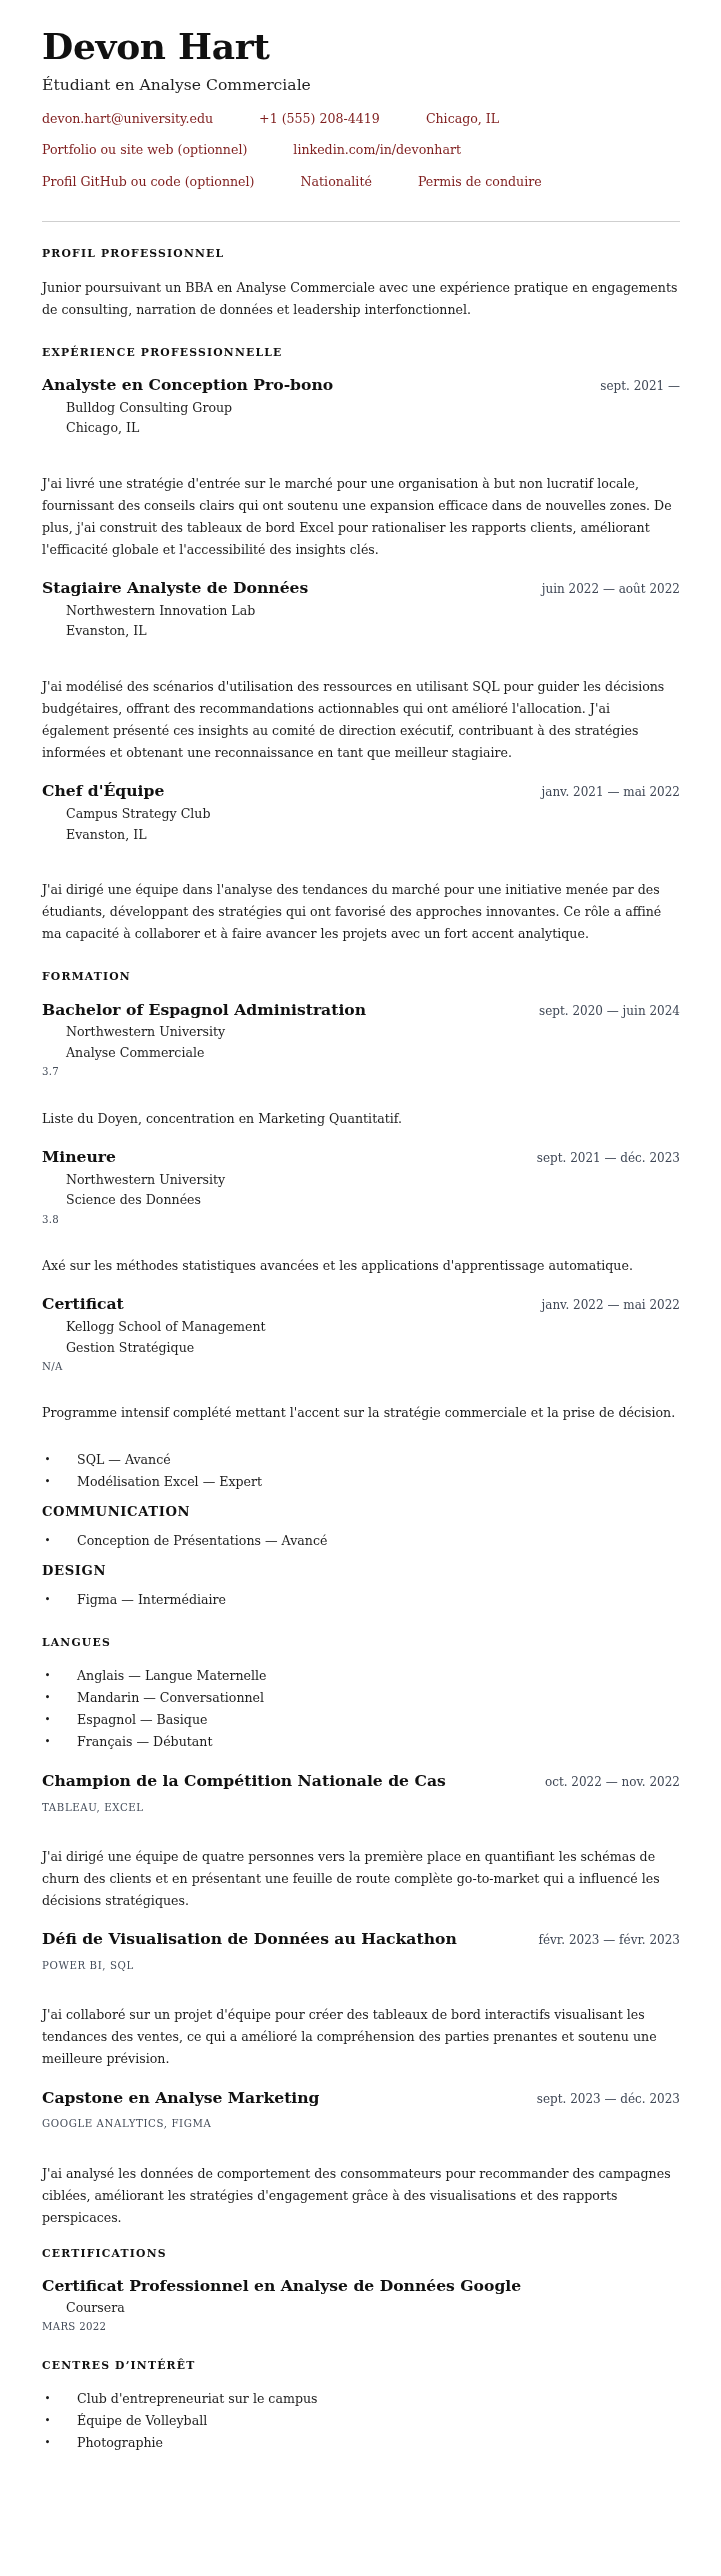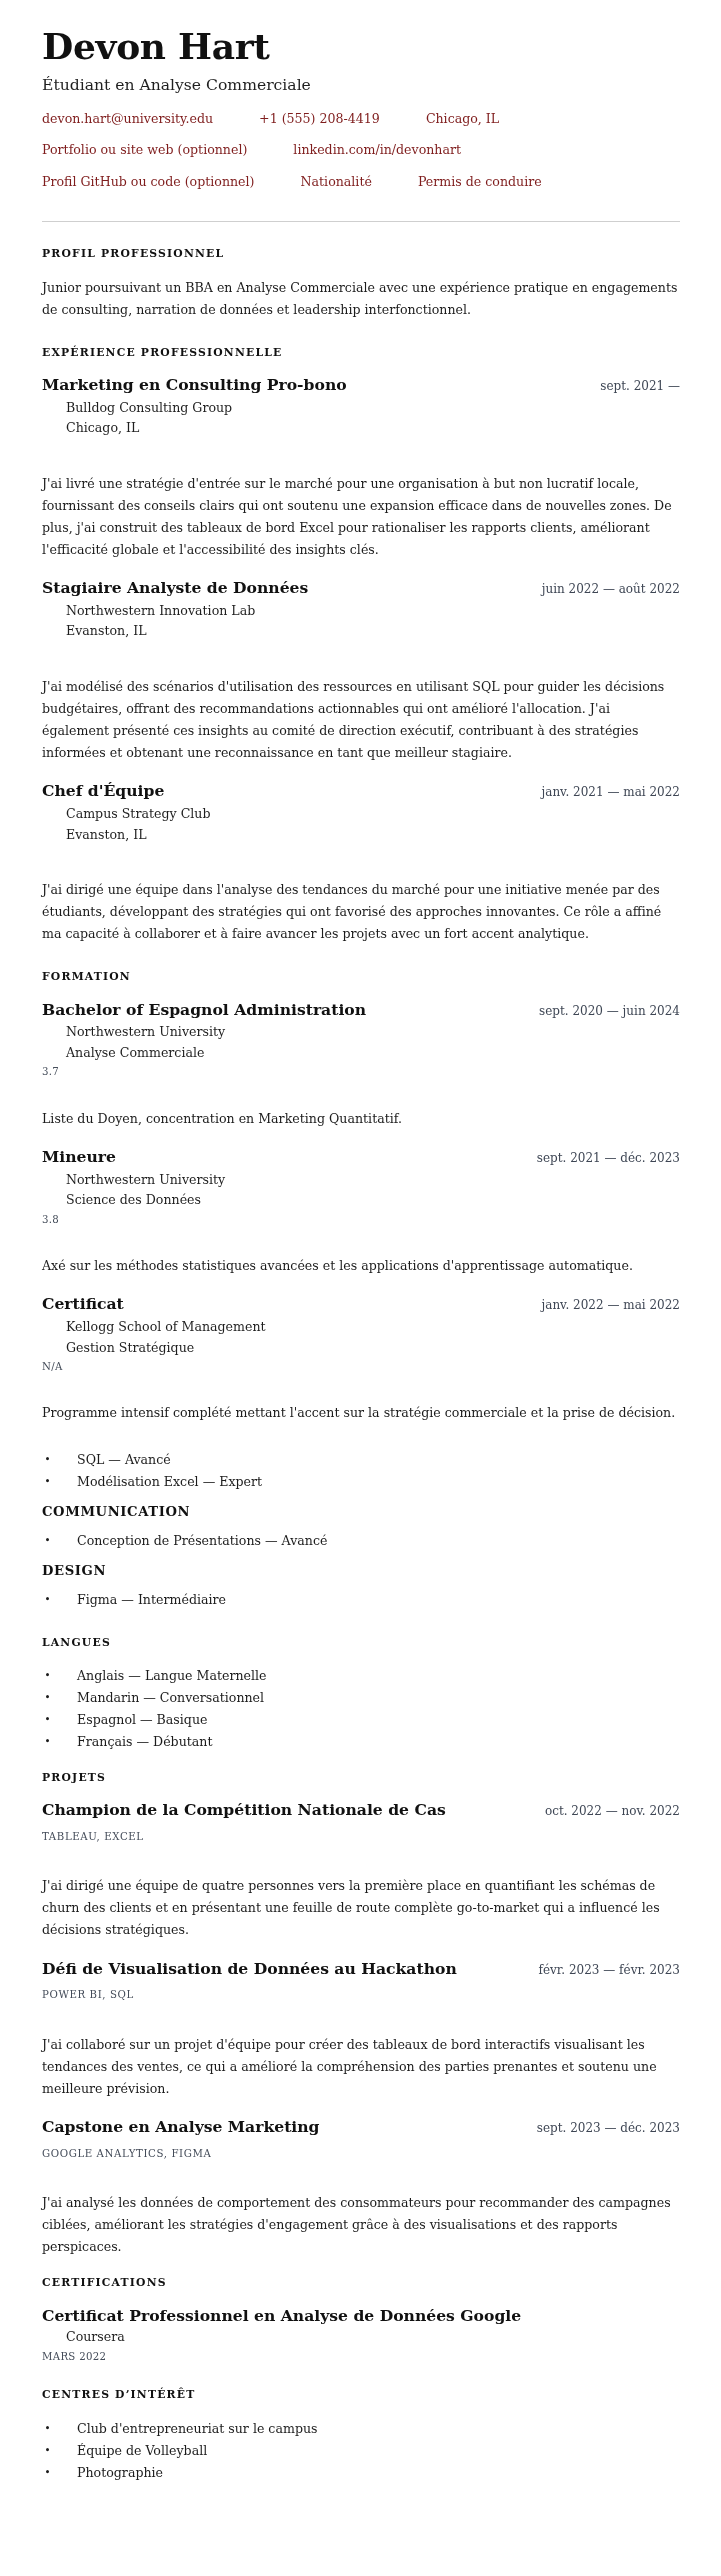--- a/index.html
+++ b/index.html
@@ -161,21 +161,21 @@
   <section class="section">
     <h2 class="section-heading">PROFIL PROFESSIONNEL</h2>
     <p class="body-text">Junior poursuivant un BBA en Analyse Commerciale avec une expérience pratique en engagements de consulting, narration de données et leadership interfonctionnel.</p>
   </section>
 
   <section class="section">
     <h2 class="section-heading">EXPÉRIENCE PROFESSIONNELLE</h2>
 
     <div class="entry">
       <div class="entry-head">
-        <h3 class="entry-title">Marketing en Consulting Pro-bono</h3>
+        <h3 class="entry-title">Analyste en Conception Pro-bono</h3>
         <span class="entry-date">sept. 2021 —</span>
       </div>
       <div class="entry-line">Bulldog Consulting Group</div>
       <div class="entry-line">Chicago, IL</div>
       <p class="body-text desc-exp">J'ai livré une stratégie d'entrée sur le marché pour une organisation à but non lucratif locale, fournissant des conseils clairs qui ont soutenu une expansion efficace dans de nouvelles zones. De plus, j'ai construit des tableaux de bord Excel pour rationaliser les rapports clients, améliorant l'efficacité globale et l'accessibilité des insights clés.</p>
     </div>
 
     <div class="entry">
       <div class="entry-head">
         <h3 class="entry-title">Stagiaire Analyste de Données</h3>
@@ -262,21 +262,20 @@
     <h2 class="section-heading">LANGUES</h2>
     <ul class="dot-list">
       <li>Anglais — Langue Maternelle</li>
       <li>Mandarin — Conversationnel</li>
       <li>Espagnol — Basique</li>
       <li>Français — Débutant</li>
     </ul>
   </section>
 
   <section class="section mt-sm">
-    <h2 class="section-heading">PROJETS</h2>
 
     <div class="entry">
       <div class="entry-head">
         <h3 class="entry-title">Champion de la Compétition Nationale de Cas</h3>
         <span class="entry-date">oct. 2022 — nov. 2022</span>
       </div>
       <div class="entry-meta tools">TABLEAU, EXCEL</div>
       <p class="body-text desc-proj">J'ai dirigé une équipe de quatre personnes vers la première place en quantifiant les schémas de churn des clients et en présentant une feuille de route complète go-to-market qui a influencé les décisions stratégiques.</p>
     </div>
 

